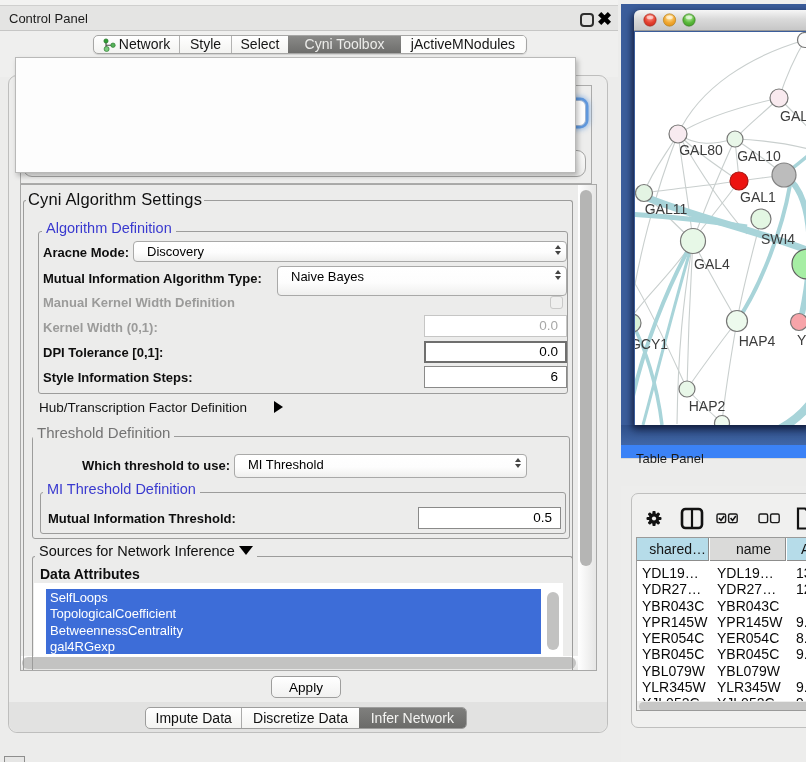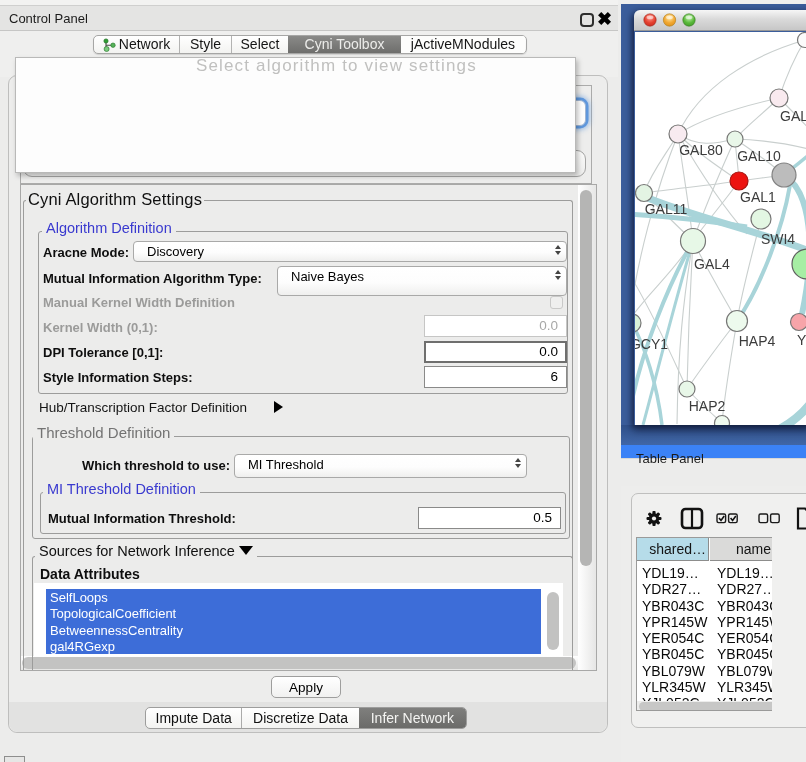--- a/index.html
+++ b/index.html
@@ -136,21 +136,20 @@
         <circle cx="3.6" cy="11" r="2.5" fill="#7CC97E" stroke="#2E8032" stroke-width="0.7"></circle>
         <circle cx="10" cy="7.2" r="2.2" fill="#57B25A" stroke="#2E8032" stroke-width="0.7"></circle>
       </svg>Network</div>
   <div style="width:52px;text-align:center;font-size:14px;line-height:17px;color:#151515;border-right:1px solid #B3B3B2;">Style</div>
   <div style="width:56px;text-align:center;font-size:14px;line-height:17px;color:#151515;">Select</div>
   <div style="width:113px;text-align:center;font-size:14px;line-height:17px;color:#ECECEA;background:linear-gradient(#8A8A88,#6E6E6C);">Cyni Toolbox</div>
   <div style="width:124px;text-align:center;font-size:14px;line-height:17px;color:#151515;background:#FDFDFC;">jActiveMNodules</div>
 </div>
 
 <div class="abs" style="left:15px;top:57px;width:561px;height:116px;background:#FDFDFD;border:1px solid #B9B9B8;box-shadow:2px 3px 5px rgba(0,0,0,0.25);">
-  <div class="abs" style="left:180px;top:-2px;font-size:17px;letter-spacing:1.15px;color:#C0C0BF;">Select algorithm to view settings</div>
 </div>
 
 <div class="abs" style="left:618px;top:0;width:188px;height:4px;background:#EFEFEE;"></div>
 <div class="abs" style="left:621px;top:4px;width:185px;height:455px;background:#3B5D9B;"></div>
 <div class="abs" style="left:621px;top:425px;width:185px;height:34px;background:linear-gradient(#30508A,#3F65A5 55%,#4368A9);"></div>
 
 <div class="abs" style="left:634px;top:10px;width:176px;height:415px;border-radius:6px 0 0 0;box-shadow:0 4px 9px 1px rgba(5,10,30,0.55), -2px 2px 5px rgba(5,10,30,0.35);">
   <div class="abs" style="left:0;top:0;width:176px;height:21px;background:linear-gradient(#F6F6F6,#DADADA 45%,#C7C7C7);border-bottom:1px solid #989898;border-radius:6px 0 0 0;"></div>
 
   <svg class="abs" style="left:8px;top:3px;" width="64" height="14" viewBox="0 0 64 14">
@@ -282,21 +281,21 @@
   <g stroke="#1A1A1A" stroke-width="1.4" fill="none">
     <rect x="77" y="9" width="8.6" height="8.6" rx="1.5"></rect>
     <rect x="88.6" y="9" width="8.6" height="8.6" rx="1.5"></rect>
     <rect x="119" y="9" width="8.6" height="8.6" rx="1.5"></rect>
     <rect x="130.6" y="9" width="8.6" height="8.6" rx="1.5"></rect>
   </g>
   <path d="M79 13 l2 2.4 3.2-4.4 M90.6 13 l2 2.4 3.2-4.4" stroke="#111" stroke-width="1.6" fill="none"></path>
   <path d="M158 3.5 h7 l5 5 v15 h-12 z" fill="none" stroke="#121212" stroke-width="2.2"></path>
 </svg>
 
-<div class="abs" style="left:636px;top:537px;width:136px;height:174px;border:1px solid #9A9A99;border-right:none;background:#FFF;overflow:hidden;">
+<div class="abs" style="left:636px;top:537px;width:170px;height:174px;border:1px solid #9A9A99;border-right:none;background:#FFF;overflow:hidden;">
   <div class="abs" style="left:0;top:0;width:72px;height:23px;background:#B6DCE9;border-right:1px solid #8D8D8C;border-bottom:1px solid #8D8D8C;text-align:right;padding-right:2px;font-size:14px;color:#141414;line-height:23px;">shared…</div>
   <div class="abs" style="left:73px;top:0;width:76px;height:23px;background:#DADAD9;border-right:1px solid #8D8D8C;border-bottom:1px solid #8D8D8C;text-align:right;padding-right:14px;font-size:14px;color:#141414;line-height:23px;">name</div>
   <div class="abs" style="left:150px;top:0;width:25px;height:23px;background:#B6DCE9;border-bottom:1px solid #8D8D8C;font-size:14px;color:#141414;line-height:23px;padding-left:14px;">A</div>
   <div class="abs" style="left:5px;top:27px;font-size:14px;color:#0A0A0A;line-height:16.3px;white-space:nowrap;">YDL19…<br>YDR27…<br>YBR043C<br>YPR145W<br>YER054C<br>YBR045C<br>YBL079W<br>YLR345W<br>YJL052C</div>
   <div class="abs" style="left:80px;top:27px;font-size:14px;color:#0A0A0A;line-height:16.3px;white-space:nowrap;">YDL19…<br>YDR27…<br>YBR043C<br>YPR145W<br>YER054C<br>YBR045C<br>YBL079W<br>YLR345W<br>YJL052C</div>
   <div class="abs" style="left:159px;top:27px;font-size:14px;color:#0A0A0A;line-height:16.3px;white-space:nowrap;">13<br>12<br>&nbsp;<br>9.<br>8.<br>9.<br>&nbsp;<br>9.<br>9.</div>
   <div class="abs" style="left:0px;top:163px;width:170px;height:11px;background:#EDEDEC;"></div>
   <div class="abs" style="left:2px;top:164px;width:168px;height:9px;background:#C7C7C6;border-radius:5px 0 0 5px;"></div>
 </div>
 

